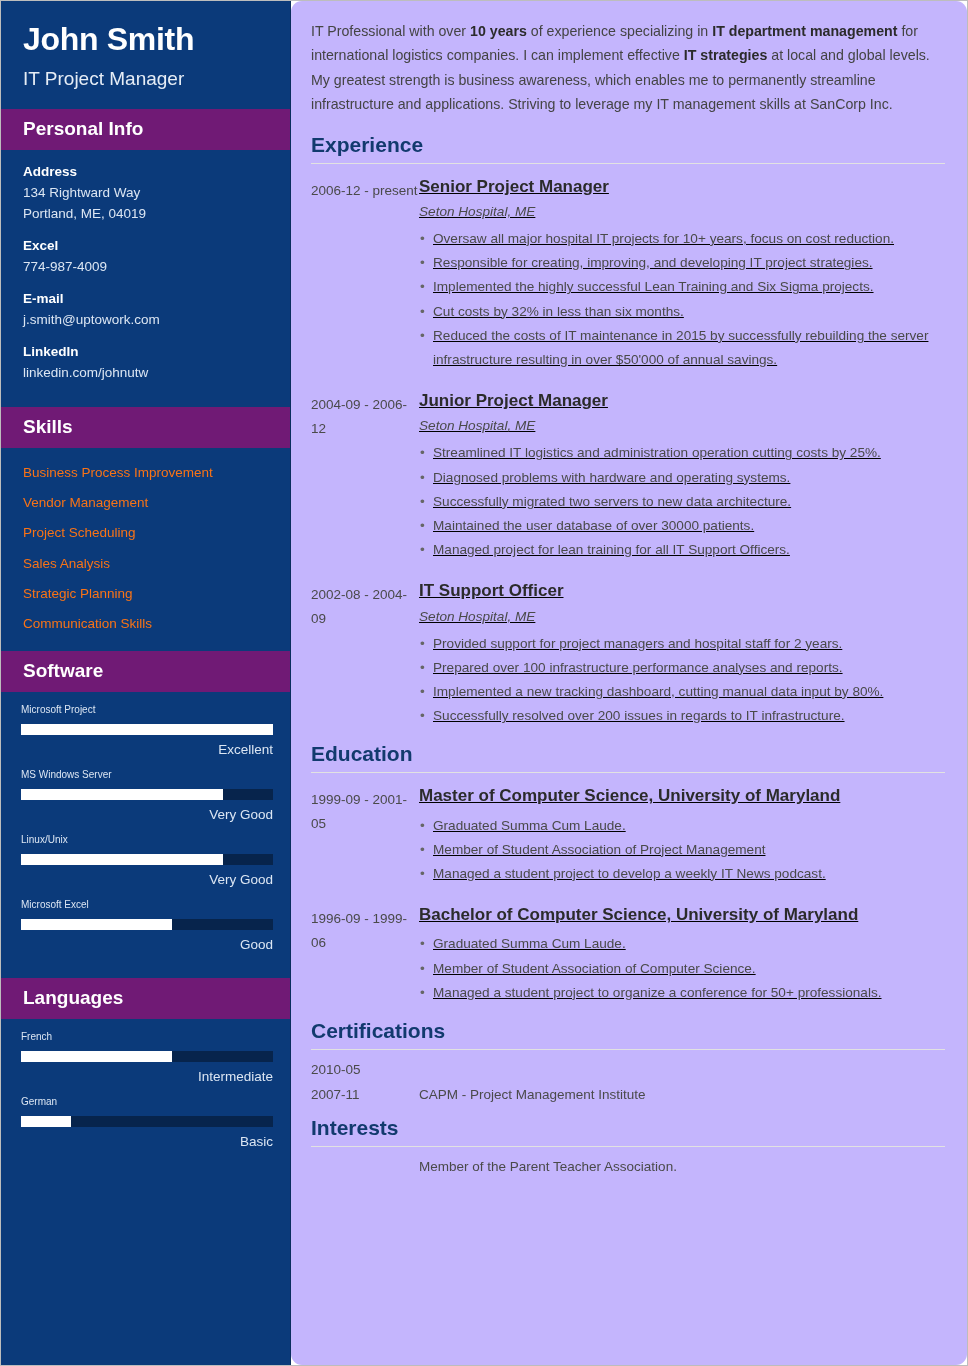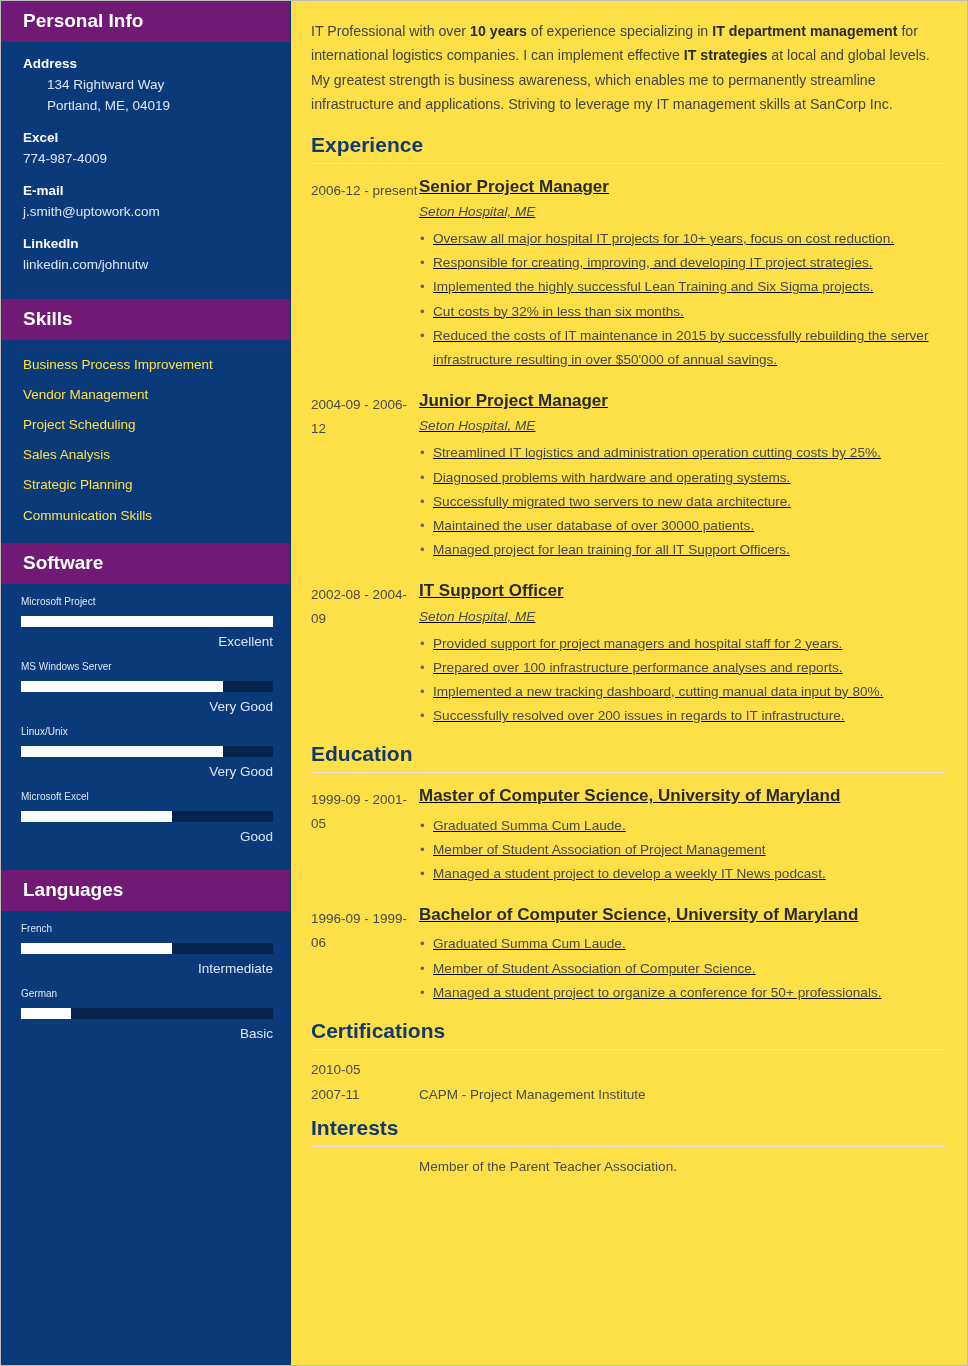--- a/index.html
+++ b/index.html
@@ -70,21 +70,21 @@
   }
   .info-value {
     font-size: 13.5px;
     color: #dce6f3;
     line-height: 1.55;
   }
 
   .skill-list { padding: 10px 18px 12px 22px; }
   .skill-item {
     font-size: 13.5px;
-    color: #fde047;
+    color: #f97316;
     padding: 7px 0;
     line-height: 1.2;
   }
 
   .bars-body { padding: 12px 18px 14px 20px; }
   .bar-group { margin-bottom: 12px; }
   .bar-name {
     font-size: 10px;
     color: #dce6f3;
     margin-bottom: 9px;
@@ -106,22 +106,23 @@
     font-size: 13.5px;
     color: #dce6f3;
     margin-top: 7px;
   }
 
   
   .main {
     flex: 1 1 auto;
     padding: 14px 22px 10px 20px;
     box-sizing: border-box;
-    background: #fde047;
+    background: #c4b5fd;
     min-width: 0;
+    border-radius: 11px;
   }
   .summary {
     font-size: 14.2px;
     line-height: 1.72;
     color: #444444;
     margin: 4px 0 16px 0;
     text-align: left;
   }
   .summary b { color: #2b2b2b; font-weight: bold; }
 
@@ -199,26 +200,30 @@
   }
   .sec-block { margin-bottom: 14px; }
 </style>
 </head>
 <body>
 
 <div class="page">
 
   <aside class="sidebar">
 
+    <div class="name-block">
+      <div class="full-name">John Smith</div>
+      <div class="job-title">IT Project Manager</div>
+    </div>
 
     <div class="side-section-header">Personal Info</div>
     <div class="side-body">
       <div class="info-group">
         <div class="info-label">Address</div>
-        <div class="info-value" style="white-space:pre-line;margin-left:24px;">134 Rightward Way
+        <div class="info-value" style="white-space:pre-line;">134 Rightward Way
 Portland, ME, 04019</div>
       </div>
       <div class="info-group">
         <div class="info-label">Excel</div>
         <div class="info-value">774-987-4009</div>
       </div>
       <div class="info-group">
         <div class="info-label">E-mail</div>
         <div class="info-value">j.smith@uptowork.com</div>
       </div>

